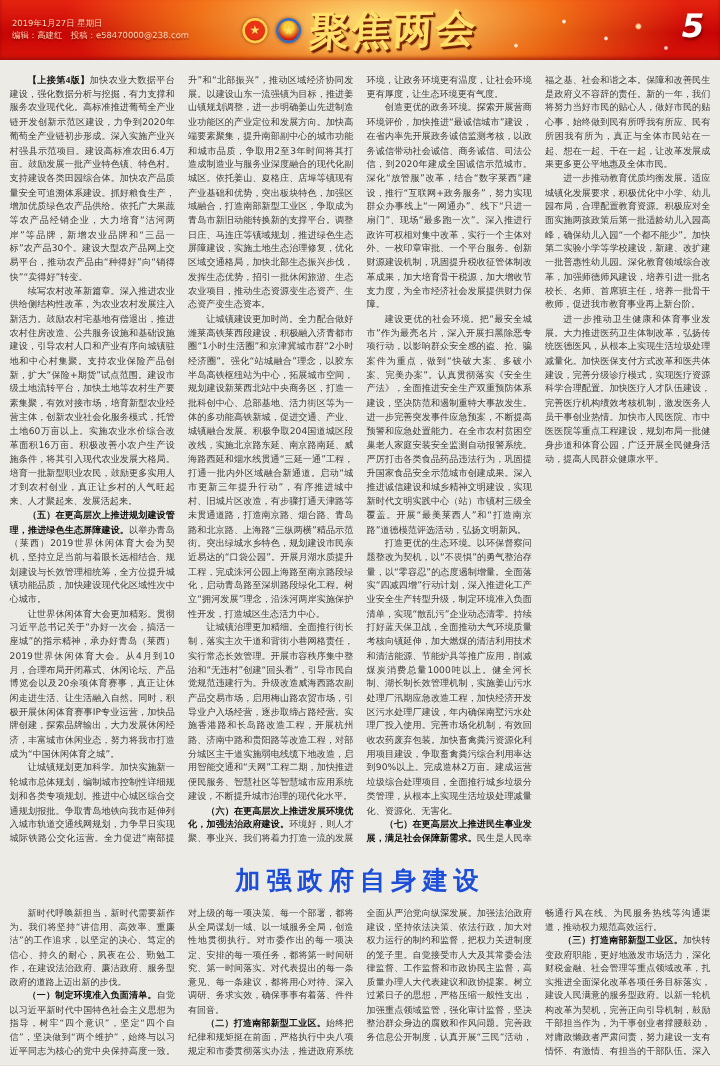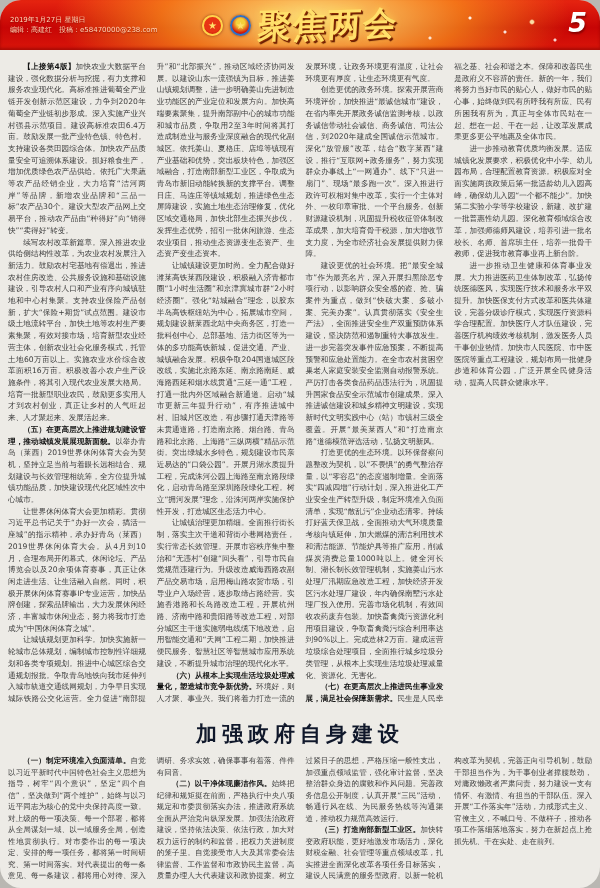--- a/index.html
+++ b/index.html
@@ -1,17 +1,17 @@
 <!DOCTYPE html>
 <html><head>
 <meta charset="utf-8">
 <style>
   html,body{margin:0;padding:0;}
   body{width:600px;height:888px;background:#b9b7b2;font-family:"DejaVu Sans",sans-serif;}
-  .page{position:relative;width:600px;height:888px;background:#edebe6;overflow:hidden;border-radius:21px;}
+  .page{position:relative;width:600px;height:888px;background:#edebe6;overflow:hidden;}
 
   
   .banner{position:absolute;left:0;top:0;width:600px;height:50px;
     background:
       radial-gradient(circle 2px at 470px 18px, rgba(255,255,255,.9) 0 1px, transparent 2px),
       radial-gradient(circle 2px at 505px 32px, rgba(255,255,255,.85) 0 1px, transparent 2px),
       radial-gradient(circle 3px at 532px 22px, rgba(255,240,180,.9) 0 1.5px, transparent 3px),
       radial-gradient(circle 2px at 430px 38px, rgba(255,255,255,.8) 0 1px, transparent 2px),
       radial-gradient(circle 2px at 555px 40px, rgba(255,255,255,.8) 0 1px, transparent 2px),
       radial-gradient(ellipse 360px 110px at 52% 35%, rgba(255,236,130,.95) 0%, rgba(255,170,30,.6) 42%, rgba(230,40,10,0) 72%),
@@ -34,25 +34,25 @@
     font-weight:bold;font-style:italic;text-shadow:1px 2px 2px rgba(110,0,0,.7);}
 
   
   .top-columns{position:absolute;left:8px;top:61px;width:584px;height:648px;
     column-count:4;column-gap:11px;column-fill:auto;overflow:hidden;
     font-size:7.6px;line-height:11.7px;text-align:justify;color:#3c3c3c;}
   .bottom-columns{position:absolute;left:8px;top:755px;width:584px;height:128px;
     column-count:4;column-gap:11px;column-fill:auto;overflow:hidden;
     font-size:7.5px;line-height:11.5px;text-align:justify;color:#3c3c3c;}
   .para{margin:0;text-indent:2em;}
-  .para b{color:#141414;}
+  .para b{color:#141414;font-family:Liberation Serif, serif;}
 
   
   .mid-headline{position:absolute;left:0;top:720px;width:600px;text-align:center;
-    font-size:21px;font-weight:bold;letter-spacing:5px;color:#0f172a;}
+    font-size:21px;font-weight:bold;letter-spacing:5px;color:#1d4ed8;}
 </style>
 </head>
 <body>
 
 <div class="page">
 
   <div class="banner">
     <div class="banner-left">
       <div>2019年1月27日 星期日</div>
       <div>编辑：高建红　投稿：e58470000@238.com</div>
@@ -61,35 +61,36 @@
       <span class="emblem emblem-national">★</span>
       <span class="emblem emblem-cppcc">★</span>
       <span class="banner-title">聚焦两会</span>
     </div>
     <div class="page-num">5</div>
   </div>
 
   <div class="top-columns">
       <p class="para"><b>【上接第4版】</b>加快农业大数据平台建设，强化数据分析与挖掘，有力支撑和服务农业现代化。高标准推进葡萄全产业链开发创新示范区建设，力争到2020年葡萄全产业链初步形成。深入实施产业兴村强县示范项目。建设高标准农田6.4万亩。鼓励发展一批产业特色镇、特色村。支持建设各类田园综合体。加快农产品质量安全可追溯体系建设。抓好粮食生产，增加优质绿色农产品供给。依托广大果蔬等农产品经销企业，大力培育“洁河两岸”等品牌，新增农业品牌和“三品一标”农产品30个。建设大型农产品网上交易平台，推动农产品由“种得好”向“销得快”“卖得好”转变。</p>
       <p class="para">续写农村改革新篇章。深入推进农业供给侧结构性改革，为农业农村发展注入新活力。鼓励农村宅基地有偿退出，推进农村住房改造、公共服务设施和基础设施建设，引导农村人口和产业有序向城镇驻地和中心村集聚。支持农业保险产品创新，扩大“保险+期货”试点范围。建设市级土地流转平台，加快土地等农村生产要素集聚，有效对接市场，培育新型农业经营主体，创新农业社会化服务模式，托管土地60万亩以上。实施农业水价综合改革面积16万亩。积极改善小农户生产设施条件，将其引入现代农业发展大格局。培育一批新型职业农民，鼓励更多实用人才到农村创业，真正让乡村的人气旺起来、人才聚起来、发展活起来。</p>
-      <p class="para"><b>（五）在更高层次上推进规划建设管理，推动城镇发展展现新面貌。</b>以举办青岛（莱西）2019世界休闲体育大会为契机，坚持立足当前与着眼长远相结合、规划建设与长效管理相统筹，全方位提升城镇功能品质，加快建设现代化区域性次中心城市。</p>
+      <p class="para"><b>（五）在更高层次上推进规划建设管理，推进绿色生态屏障建设。</b>以举办青岛（莱西）2019世界休闲体育大会为契机，坚持立足当前与着眼长远相结合、规划建设与长效管理相统筹，全方位提升城镇功能品质，加快建设现代化区域性次中心城市。</p>
       <p class="para">让世界休闲体育大会更加精彩。贯彻习近平总书记关于“办好一次会，搞活一座城”的指示精神，承办好青岛（莱西）2019世界休闲体育大会。从4月到10月，合理布局开闭幕式、休闲论坛、产品博览会以及20余项体育赛事，真正让休闲走进生活、让生活融入自然。同时，积极开展休闲体育赛事IP专业运营，加快品牌创建，探索品牌输出，大力发展休闲经济，丰富城市休闲业态，努力将我市打造成为“中国休闲体育之城”。</p>
       <p class="para">让城镇规划更加科学。加快实施新一轮城市总体规划，编制城市控制性详细规划和各类专项规划。推进中心城区综合交通规划报批。争取青岛地铁向我市延伸列入城市轨道交通线网规划，力争早日实现城际铁路公交化运营。全力促进“南部提升”和“北部振兴”，推动区域经济协同发展。以建设山东一流强镇为目标，推进姜山镇规划调整，进一步明确姜山先进制造业功能区的产业定位和发展方向。加快高端要素聚集，提升南部副中心的城市功能和城市品质，争取用2至3年时间将其打造成制造业与服务业深度融合的现代化副城区。依托姜山、夏格庄、店埠等镇现有产业基础和优势，突出板块特色，加强区域融合，打造南部新型工业区，争取成为青岛市新旧动能转换新的支撑平台。调整日庄、马连庄等镇域规划，推进绿色生态屏障建设，实施土地生态治理修复，优化区域交通格局，加快北部生态振兴步伐，发挥生态优势，招引一批休闲旅游、生态农业项目，推动生态资源变生态资产、生态资产变生态资本。</p>
       <p class="para">让城镇建设更加时尚。全力配合做好潍莱高铁莱西段建设，积极融入济青都市圈“1小时生活圈”和京津冀城市群“2小时经济圈”。强化“站城融合”理念，以胶东半岛高铁枢纽站为中心，拓展城市空间，规划建设新莱西北站中央商务区，打造一批科创中心、总部基地、活力街区等为一体的多功能高铁新城，促进交通、产业、城镇融合发展。积极争取204国道城区段改线，实施北京路东延、南京路南延、威海路西延和烟水线贯通“三延一通”工程，打通一批内外区域融合新通道。启动“城市更新三年提升行动”，有序推进城中村、旧城片区改造，有步骤打通天津路等未贯通道路，打造南京路、烟台路、青岛路和北京路、上海路“三纵两横”精品示范街。突出绿城水乡特色，规划建设市民亲近易达的“口袋公园”。开展月湖水质提升工程，完成洙河公园上海路至南京路段绿化，启动青岛路至深圳路段绿化工程。树立“拥河发展”理念，沿洙河两岸实施保护性开发，打造城区生态活力中心。</p>
       <p class="para">让城镇治理更加精细。全面推行街长制，落实主次干道和背街小巷网格责任，实行常态长效管理。开展市容秩序集中整治和“无违村”创建“回头看”，引导市民自觉规范违建行为。升级改造威海西路农副产品交易市场，启用梅山路农贸市场，引导业户入场经营，逐步取缔占路经营。实施香港路和长岛路改造工程，开展杭州路、济南中路和贵阳路等改造工程，对部分城区主干道实施弱电线缆下地改造，启用智能交通和“天网”工程二期，加快推进便民服务、智慧社区等智慧城市应用系统建设，不断提升城市治理的现代化水平。</p>
-      <p class="para"><b>（六）从根本上实现生活垃圾处理减量化，塑造城市竞争新优势。</b>环境好，则人才聚、事业兴。我们将着力打造一流的发展环境，让政务环境更有温度，让社会环境更有厚度，让生态环境更有气度。</p>
+      <p class="para"><b>（六）在更高层次上推进发展环境优化，加强法治政府建设。</b>环境好，则人才聚、事业兴。我们将着力打造一流的发展环境，让政务环境更有温度，让社会环境更有厚度，让生态环境更有气度。</p>
       <p class="para">创造更优的政务环境。探索开展营商环境评价，加快推进“最诚信城市”建设，在省内率先开展政务诚信监测考核，以政务诚信带动社会诚信、商务诚信、司法公信，到2020年建成全国诚信示范城市。深化“放管服”改革，结合“数字莱西”建设，推行“互联网+政务服务”，努力实现群众办事线上“一网通办”、线下“只进一扇门”、现场“最多跑一次”。深入推进行政许可权相对集中改革，实行一个主体对外、一枚印章审批、一个平台服务。创新财源建设机制，巩固提升税收征管体制改革成果，加大培育骨干税源，加大增收节支力度，为全市经济社会发展提供财力保障。</p>
       <p class="para">建设更优的社会环境。把“最安全城市”作为最亮名片，深入开展扫黑除恶专项行动，以影响群众安全感的盗、抢、骗案件为重点，做到“快破大案、多破小案、完美办案”。认真贯彻落实《安全生产法》，全面推进安全生产双重预防体系建设，坚决防范和遏制重特大事故发生。进一步完善突发事件应急预案，不断提高预警和应急处置能力。在全市农村贫困空巢老人家庭安装安全监测自动报警系统。严厉打击各类食品药品违法行为，巩固提升国家食品安全示范城市创建成果。深入推进诚信建设和城乡精神文明建设，实现新时代文明实践中心（站）市镇村三级全覆盖。开展“最美莱西人”和“打造南京路”道德模范评选活动，弘扬文明新风。</p>
       <p class="para">打造更优的生态环境。以环保督察问题整改为契机，以“不畏惧”的勇气整治存量，以“零容忍”的态度遏制增量。全面落实“四减四增”行动计划，深入推进化工产业安全生产转型升级，制定环境准入负面清单，实现“散乱污”企业动态清零。持续打好蓝天保卫战，全面推动大气环境质量考核向镇延伸，加大燃煤的清洁利用技术和清洁能源、节能炉具等推广应用，削减煤炭消费总量1000吨以上。健全河长制、湖长制长效管理机制，实施姜山污水处理厂汛期应急改造工程，加快经济开发区污水处理厂建设，年内确保南墅污水处理厂投入使用。完善市场化机制，有效回收农药废弃包装。加快畜禽粪污资源化利用项目建设，争取畜禽粪污综合利用率达到90%以上。完成造林2万亩。建成运营垃圾综合处理项目，全面推行城乡垃圾分类管理，从根本上实现生活垃圾处理减量化、资源化、无害化。</p>
       <p class="para"><b>（七）在更高层次上推进民生事业发展，满足社会保障新需求。</b>民生是人民幸福之基、社会和谐之本。保障和改善民生是政府义不容辞的责任。新的一年，我们将努力当好市民的贴心人，做好市民的贴心事，始终做到民有所呼我有所应、民有所困我有所为，真正与全体市民站在一起、想在一起、干在一起，让改革发展成果更多更公平地惠及全体市民。</p>
       <p class="para">进一步推动教育优质均衡发展。适应城镇化发展要求，积极优化中小学、幼儿园布局，合理配置教育资源。积极应对全面实施两孩政策后第一批适龄幼儿入园高峰，确保幼儿入园“一个都不能少”。加快第二实验小学等学校建设，新建、改扩建一批普惠性幼儿园。深化教育领域综合改革，加强师德师风建设，培养引进一批名校长、名师、首席班主任，培养一批骨干教师，促进我市教育事业再上新台阶。</p>
-      <p class="para">进一步推动卫生健康和体育事业发展。大力推进医药卫生体制改革，弘扬传统医德医风，实现医疗技术和服务水平双提升。加快医保支付方式改革和医共体建设，完善分级诊疗模式，实现医疗资源科学合理配置。加快医疗人才队伍建设，完善医疗机构绩效考核机制，激发医务人员干事创业热情。加快市人民医院、市中医医院等重点工程建设，规划布局一批健身步道和体育公园，广泛开展全民健身活动，提高人民群众健康水平。</p>
+      <p class="para">进一步推动卫生健康和体育事业发展。大力推进医药卫生体制改革，弘扬传统医德医风，从根本上实现生活垃圾处理减量化。加快医保支付方式改革和医共体建设，完善分级诊疗模式，实现医疗资源科学合理配置。加快医疗人才队伍建设，完善医疗机构绩效考核机制，激发医务人员干事创业热情。加快市人民医院、市中医医院等重点工程建设，规划布局一批健身步道和体育公园，广泛开展全民健身活动，提高人民群众健康水平。</p>
     </div>
 
   <div class="mid-headline">加强政府自身建设</div>
 
   <div class="bottom-columns">
+      <p class="para">新时代呼唤新担当，新时代需要新作为。我们将坚持“讲信用、高效率、重廉洁”的工作追求，以坚定的决心、笃定的信心、持久的耐心，夙夜在公、勤勉工作，在建设法治政府、廉洁政府、服务型政府的道路上迈出新的步伐。</p>
       <p class="para"><b>（一）制定环境准入负面清单。</b>自觉以习近平新时代中国特色社会主义思想为指导，树牢“四个意识”，坚定“四个自信”，坚决做到“两个维护”，始终与以习近平同志为核心的党中央保持高度一致。对上级的每一项决策、每一个部署，都将从全局谋划一域、以一域服务全局，创造性地贯彻执行。对市委作出的每一项决定、安排的每一项任务，都将第一时间研究、第一时间落实。对代表提出的每一条意见、每一条建议，都将用心对待、深入调研、务求实效，确保事事有着落、件件有回音。</p>
-      <p class="para"><b>（二）以干净体现廉洁作风。</b>始终把纪律和规矩挺在前面，严格执行中央八项规定和市委贯彻落实办法，推进政府系统全面从严治党向纵深发展。加强法治政府建设，坚持依法决策、依法行政，加大对权力运行的制约和监督，把权力关进制度的笼子里。自觉接受市人大及其常委会法律监督、工作监督和市政协民主监督，高质量办理人大代表建议和政协提案。树立过紧日子的思想，严格压缩一般性支出，加强重点领域监管，强化审计监督，坚决整治群众身边的腐败和作风问题。完善政务信息公开制度，认真开展“三民”活动，畅通行风在线、为民服务热线等沟通渠道，推动权力规范高效运行。</p>
+      <p class="para"><b>（二）打造南部新型工业区。</b>始终把纪律和规矩挺在前面，严格执行中央八项规定和市委贯彻落实办法，推进政府系统全面从严治党向纵深发展。加强法治政府建设，坚持依法决策、依法行政，加大对权力运行的制约和监督，把权力关进制度的笼子里。自觉接受市人大及其常委会法律监督、工作监督和市政协民主监督，高质量办理人大代表建议和政协提案。树立过紧日子的思想，严格压缩一般性支出，加强重点领域监管，强化审计监督，坚决整治群众身边的腐败和作风问题。完善政务信息公开制度，认真开展“三民”活动，畅通行风在线、为民服务热线等沟通渠道，推动权力规范高效运行。</p>
       <p class="para"><b>（三）打造南部新型工业区。</b>加快转变政府职能，更好地激发市场活力，深化财税金融、社会管理等重点领域改革，扎实推进全面深化改革各项任务目标落实，建设人民满意的服务型政府。以新一轮机构改革为契机，完善正向引导机制，鼓励干部担当作为，为干事创业者撑腰鼓劲，对庸政懒政者严肃问责，努力建设一支有情怀、有激情、有担当的干部队伍。深入开展“工作落实年”活动，力戒形式主义、官僚主义，不喊口号、不做样子，推动各项工作落细落地落实，努力在新起点上抢抓先机、干在实处、走在前列。</p>
     </div>
 
 </div>
 
 </body></html>

